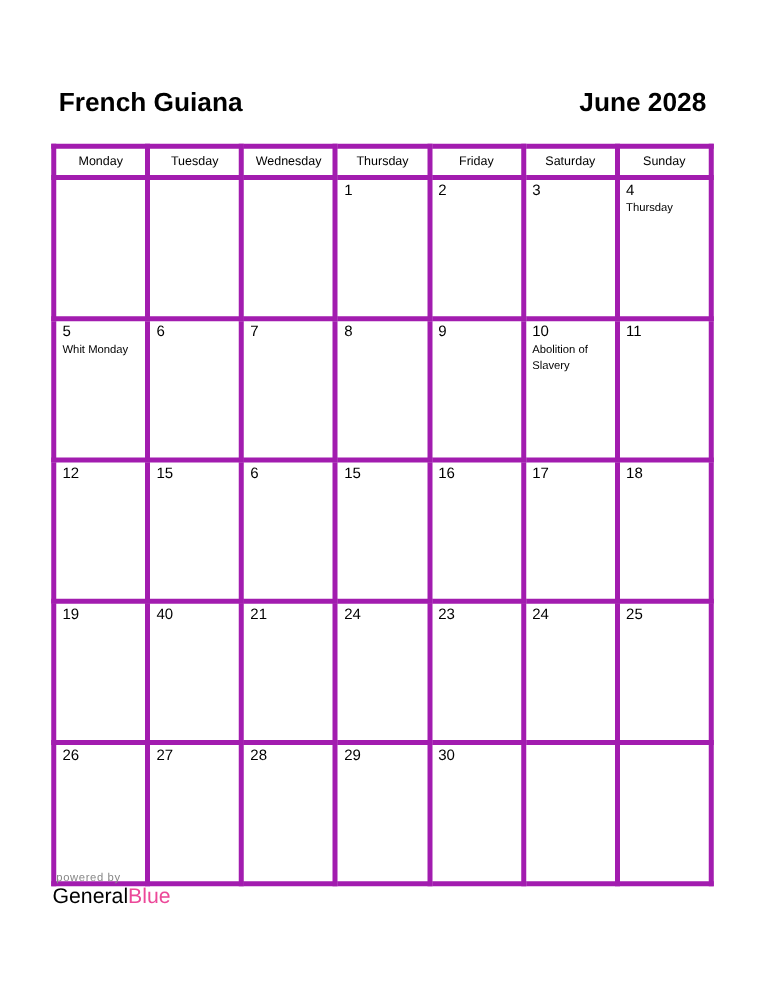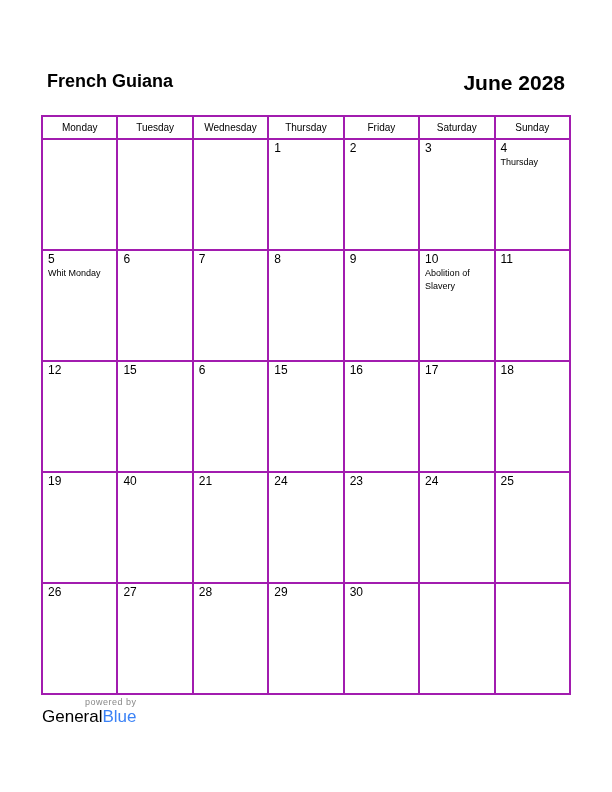--- a/index.html
+++ b/index.html
@@ -1,28 +1,28 @@
 <!DOCTYPE html>
 <html><head>
 <meta charset="utf-8">
 <style>
   html, body { margin:0; padding:0; background:#fff; }
   body { width:612px; height:792px; position:relative; font-family:"Liberation Sans", sans-serif; color:#000; overflow:hidden; }
-  .title-left { position:absolute; left:47px; top:71px; font-size:18px; font-weight:bold; }
+  .title-left { position:absolute; left:47px; top:71px; font-size:21px; font-weight:bold; }
   .title-right { position:absolute; right:47px; top:71px; font-size:21px; font-weight:bold; }
   table.cal { position:absolute; left:41px; top:115px; width:530px; border-collapse:collapse; table-layout:fixed; }
-  table.cal th, table.cal td { border:2px solid #a21caf; padding:0; }
+  table.cal th, table.cal td { border:4px solid #a21caf; padding:0; }
   table.cal th { height:21px; font-weight:normal; font-size:10px; text-align:center; vertical-align:middle; }
   table.cal td { height:109px; vertical-align:top; }
   .daynum { display:block; font-size:12px; padding:2px 0 0 5px; line-height:13px; }
   .holiday { display:block; font-size:9px; padding:1px 0 0 5px; line-height:13px; }
-  .footer-pb { position:absolute; left:60px; top:697px; font-size:9px; color:#888; letter-spacing:0.5px;padding-left:25px; }
+  .footer-pb { position:absolute; left:45px; top:697px; font-size:9px; color:#888; letter-spacing:0.5px; }
   .footer-brand { position:absolute; left:42px; top:707px; font-size:17px; }
   .brand-general { color:#000000; }
-  .brand-blue { color:#3b82f6; }
+  .brand-blue { color:#ec4899; }
 </style>
 </head>
 <body>
 
 <div class="title-left">French Guiana</div>
 <div class="title-right">June 2028</div>
 
 <table class="cal">
   <thead>
     <tr>

